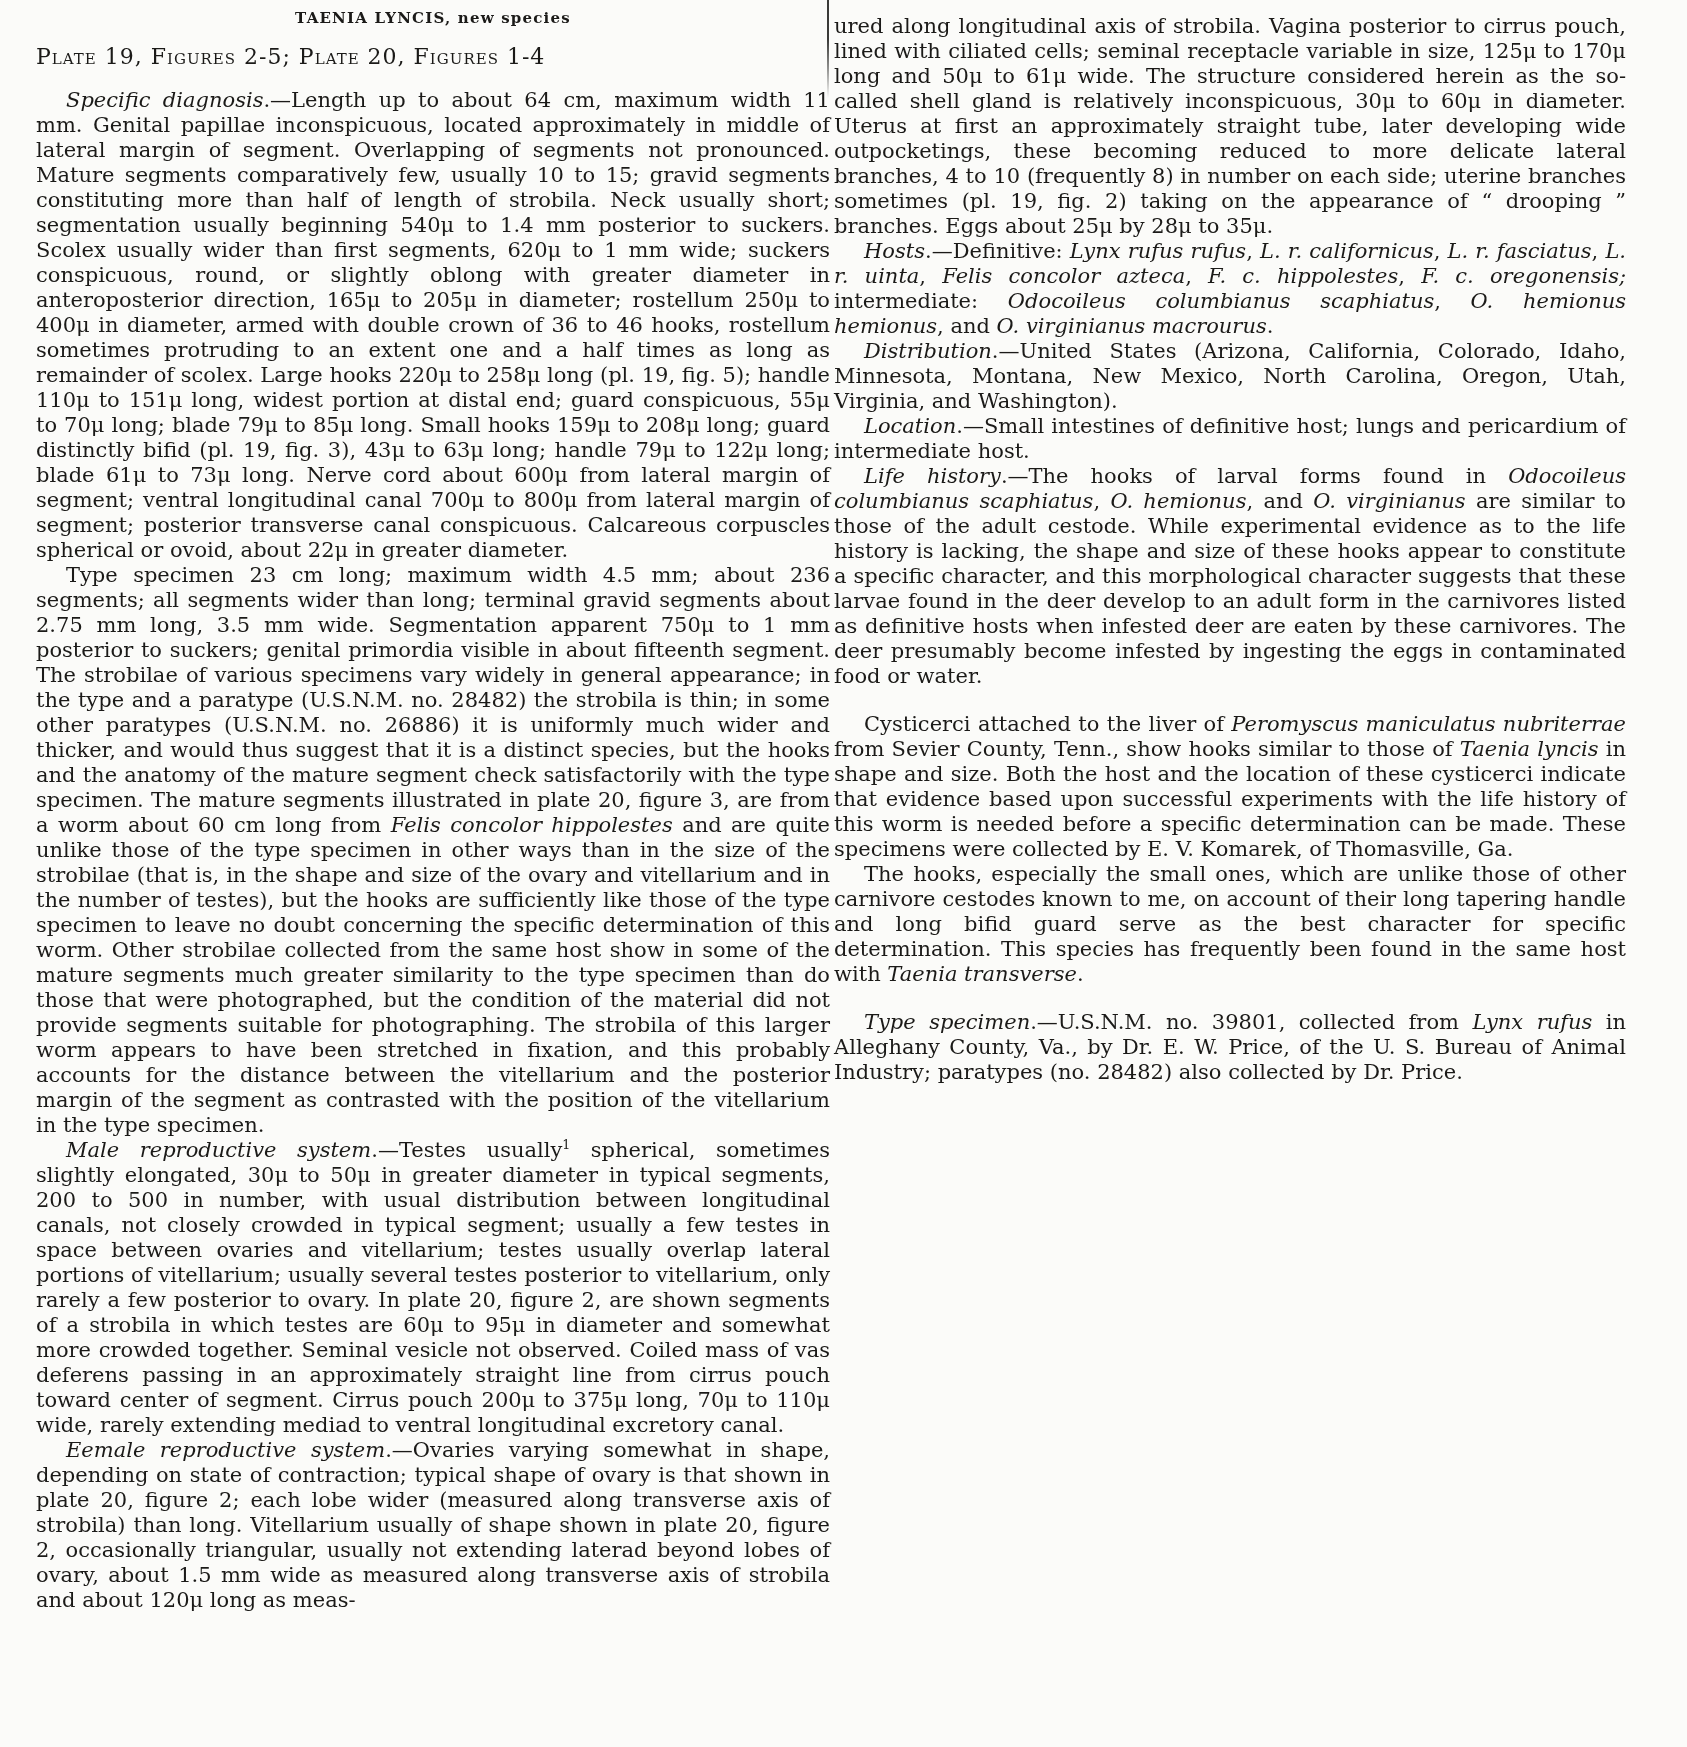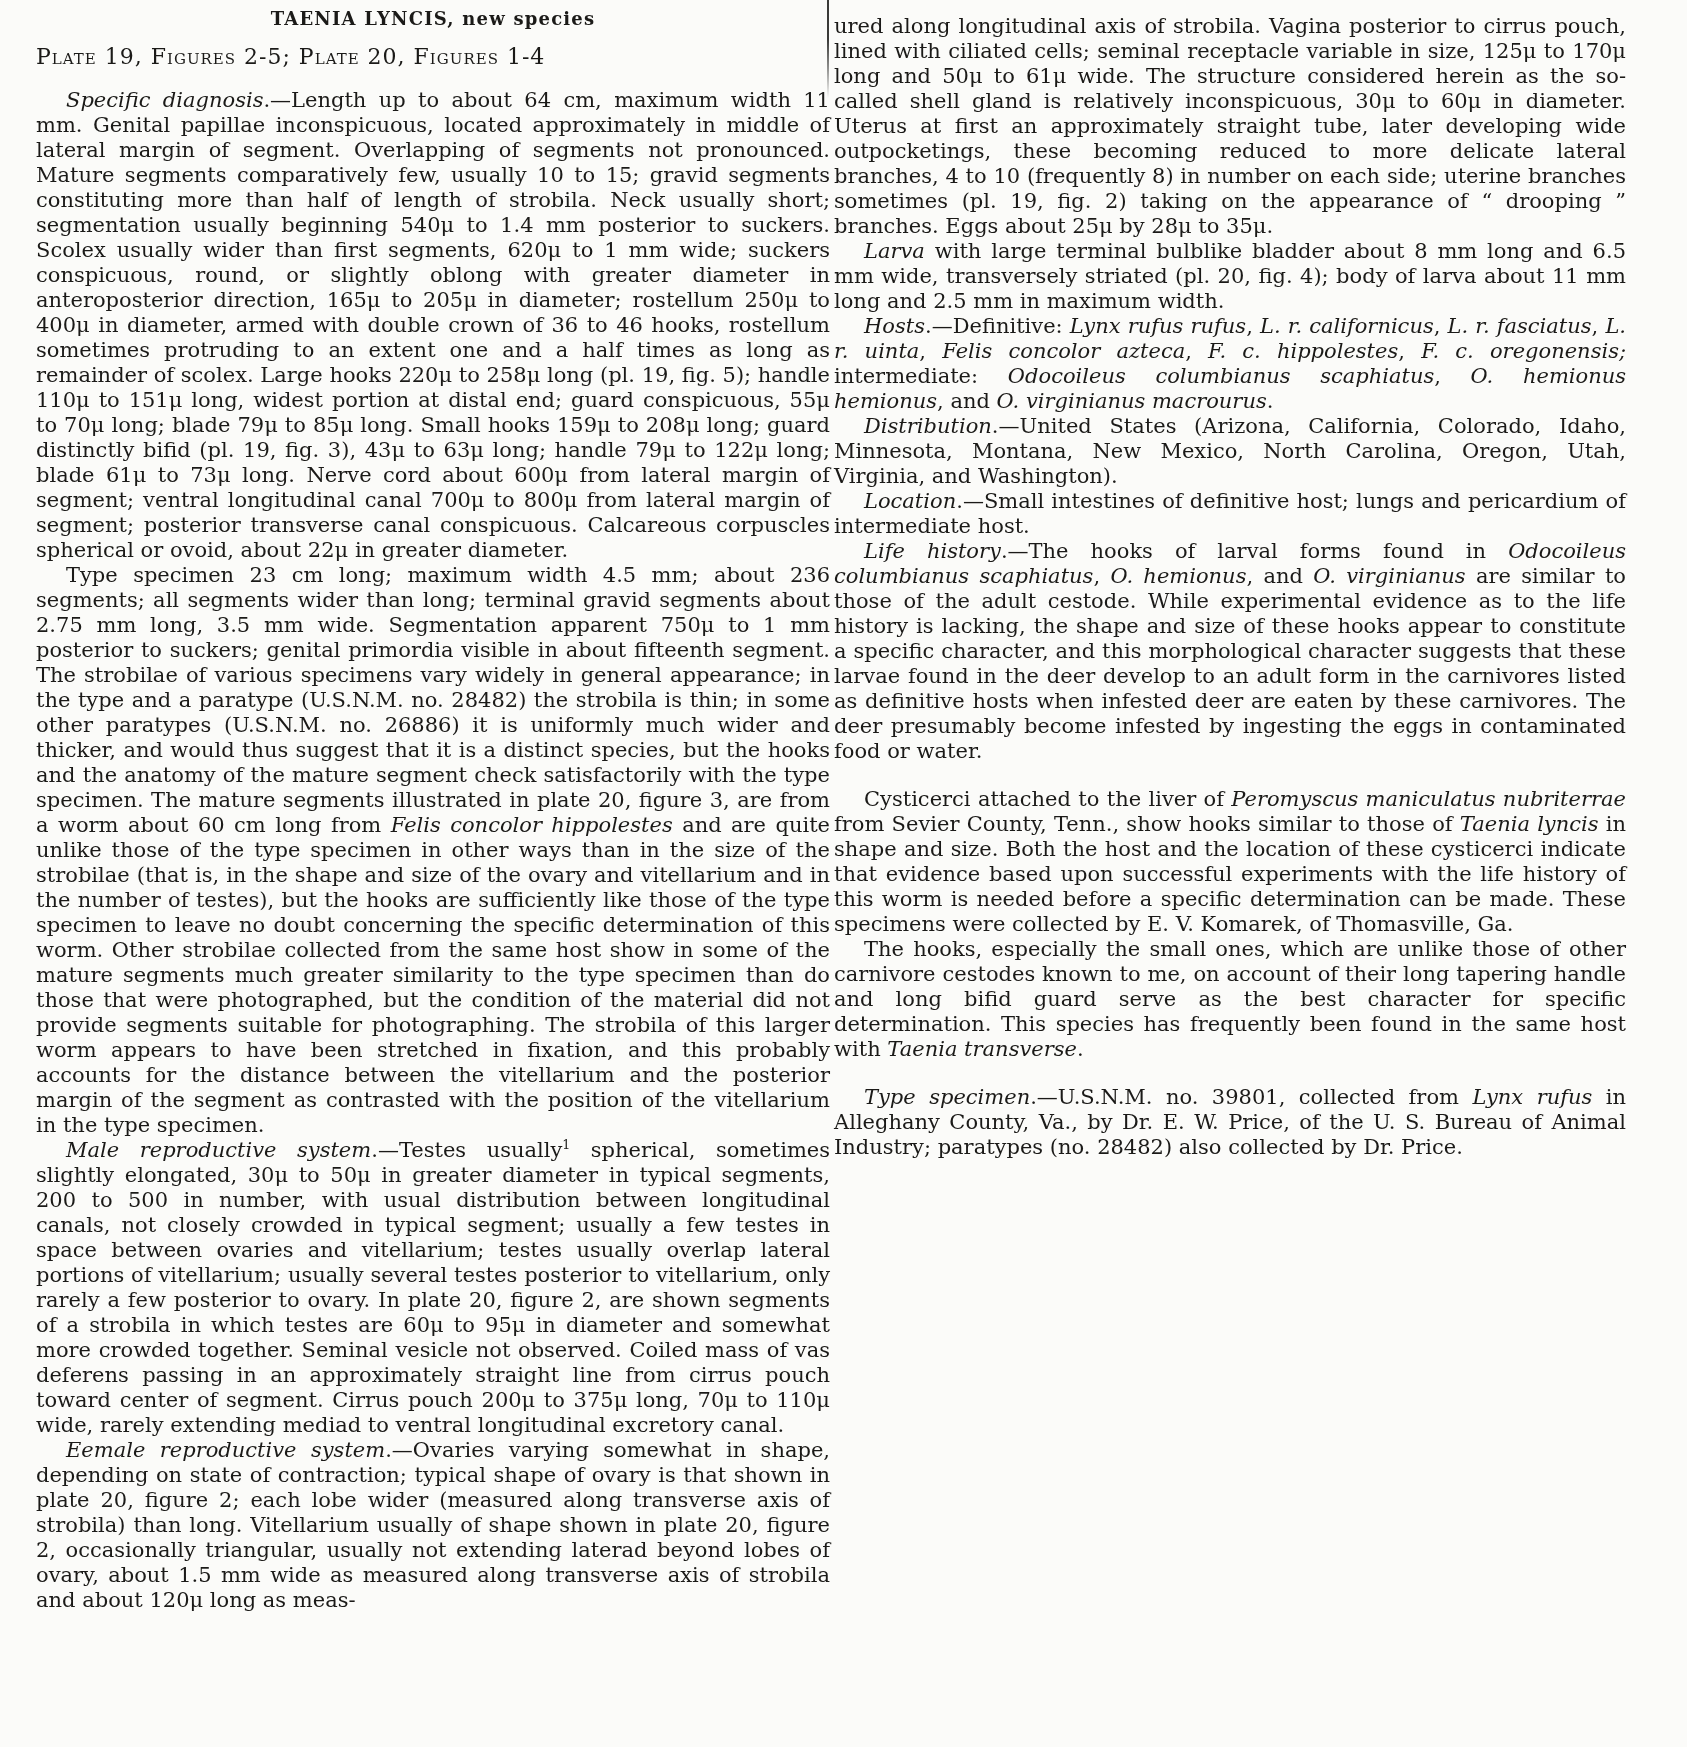--- a/index.html
+++ b/index.html
@@ -16,21 +16,21 @@
   .col {
     position: absolute;
     font-size: 21px;
     line-height: 25px;
   }
   .col-left  { left: 36px;  top: 6px;  width: 794px; }
   .col-right { left: 834px; top: 14px; width: 792px; }
   .doc-title {
     text-align: center;
     font-weight: bold;
-    font-size: 18px;
+    font-size: 15px;
     letter-spacing: 1.2px;
     margin: 0 0 13px 0;
     white-space: nowrap;
   }
   .plate-line {
     font-variant: small-caps;
     font-size: 22px;
     letter-spacing: 1px;
     margin: 0 0 19px 0;
     white-space: nowrap;
@@ -70,21 +70,20 @@
         <p class="para"><i>Specific diagnosis</i><span>.—Length up to about 64 cm, maximum width 11 mm.  Genital papillae inconspicuous, located approximately in middle of lateral margin of segment.  Overlapping of segments not pronounced.  Mature segments comparatively few, usually 10 to 15; gravid segments constituting more than half of length of strobila.  Neck usually short; segmentation usually beginning 540μ to 1.4 mm posterior to suckers.  Scolex usually wider than first segments, 620μ to 1 mm wide; suckers conspicuous, round, or slightly oblong with greater diameter in anteroposterior direction, 165μ to 205μ in diameter; rostellum 250μ to 400μ in diameter, armed with double crown of 36 to 46 hooks, rostellum sometimes protruding to an extent one and a half times as long as remainder of scolex.  Large hooks 220μ to 258μ long (pl. 19, fig. 5); handle 110μ to 151μ long, widest portion at distal end; guard conspicuous, 55μ to 70μ long; blade 79μ to 85μ long.  Small hooks 159μ to 208μ long; guard distinctly bifid (pl. 19, fig. 3), 43μ to 63μ long; handle 79μ to 122μ long; blade 61μ to 73μ long.  Nerve cord about 600μ from lateral margin of segment; ventral longitudinal canal 700μ to 800μ from lateral margin of segment; posterior transverse canal conspicuous.  Calcareous corpuscles spherical or ovoid, about 22μ in greater diameter.</span></p>
         <p class="para"><span>Type specimen 23 cm long; maximum width 4.5 mm; about 236 segments; all segments wider than long; terminal gravid segments about 2.75 mm long, 3.5 mm wide.  Segmentation apparent 750μ to 1 mm posterior to suckers; genital primordia visible in about fifteenth segment.  The strobilae of various specimens vary widely in general appearance; in the type and a paratype (U.S.N.M. no. 28482) the strobila is thin; in some other paratypes (U.S.N.M. no. 26886) it is uniformly much wider and thicker, and would thus suggest that it is a distinct species, but the hooks and the anatomy of the mature segment check satisfactorily with the type specimen.  The mature segments illustrated in plate 20, figure 3, are from a worm about 60 cm long from </span><i>Felis concolor hippolestes</i><span> and are quite unlike those of the type specimen in other ways than in the size of the strobilae (that is, in the shape and size of the ovary and vitellarium and in the number of testes), but the hooks are sufficiently like those of the type specimen to leave no doubt concerning the specific determination of this worm.  Other strobilae collected from the same host show in some of the mature segments much greater similarity to the type specimen than do those that were photographed, but the condition of the material did not provide segments suitable for photographing.  The strobila of this larger worm appears to have been stretched in fixation, and this probably accounts for the distance between the vitellarium and the posterior margin of the segment as contrasted with the position of the vitellarium in the type specimen.</span></p>
         <p class="para"><i>Male reproductive system</i><span>.—Testes usually</span><sup>1</sup><span> spherical, sometimes slightly elongated, 30μ to 50μ in greater diameter in typical segments, 200 to 500 in number, with usual distribution between longitudinal canals, not closely crowded in typical segment; usually a few testes in space between ovaries and vitellarium; testes usually overlap lateral portions of vitellarium; usually several testes posterior to vitellarium, only rarely a few posterior to ovary.  In plate 20, figure 2, are shown segments of a strobila in which testes are 60μ to 95μ in diameter and somewhat more crowded together.  Seminal vesicle not observed.  Coiled mass of vas deferens passing in an approximately straight line from cirrus pouch toward center of segment.  Cirrus pouch 200μ to 375μ long, 70μ to 110μ wide, rarely extending mediad to ventral longitudinal excretory canal.</span></p>
         <p class="para"><i>Eemale reproductive system</i><span>.—Ovaries varying somewhat in shape, depending on state of contraction; typical shape of ovary is that shown in plate 20, figure 2; each lobe wider (measured along transverse axis of strobila) than long.  Vitellarium usually of shape shown in plate 20, figure 2, occasionally triangular, usually not extending laterad beyond lobes of ovary, about 1.5 mm wide as measured along transverse axis of strobila and about 120μ long as meas-</span></p>
       </div>
   </div>
 
   <div class="col col-right">
     <div>
         <p class="para noindent"><span>ured along longitudinal axis of strobila.  Vagina posterior to cirrus pouch, lined with ciliated cells; seminal receptacle variable in size, 125μ to 170μ long and 50μ to 61μ wide.  The structure considered herein as the so-called shell gland is relatively inconspicuous, 30μ to 60μ in diameter.  Uterus at first an approximately straight tube, later developing wide outpocketings, these becoming reduced to more delicate lateral branches, 4 to 10 (frequently 8) in number on each side; uterine branches sometimes (pl. 19, fig. 2) taking on the appearance of “ drooping ” branches.  Eggs about 25μ by 28μ to 35μ.</span></p>
-        <p class="para"><i>Larva</i><span> with large terminal bulblike bladder about 8 mm long and 6.5 mm wide, transversely striated (pl. 20, fig. 4); body of larva about 11 mm long and 2.5 mm in maximum width.</span></p>
         <p class="para"><i>Hosts</i><span>.—Definitive: </span><i>Lynx rufus rufus</i><span>, </span><i>L. r. californicus</i><span>, </span><i>L. r. fasciatus</i><span>, </span><i>L. r. uinta</i><span>, </span><i>Felis concolor azteca</i><span>, </span><i>F. c. hippolestes</i><span>, </span><i>F. c. oregonensis;</i><span> intermediate: </span><i>Odocoileus columbianus scaphiatus</i><span>, </span><i>O. hemionus hemionus</i><span>, and </span><i>O. virginianus macrourus</i><span>.</span></p>
         <p class="para"><i>Distribution</i><span>.—United States (Arizona, California, Colorado, Idaho, Minnesota, Montana, New Mexico, North Carolina, Oregon, Utah, Virginia, and Washington).</span></p>
         <p class="para"><i>Location</i><span>.—Small intestines of definitive host; lungs and pericardium of intermediate host.</span></p>
         <p class="para"><i>Life history</i><span>.—The hooks of larval forms found in </span><i>Odocoileus columbianus scaphiatus</i><span>, </span><i>O. hemionus</i><span>, and </span><i>O. virginianus</i><span> are similar to those of the adult cestode.  While experimental evidence as to the life history is lacking, the shape and size of these hooks appear to constitute a specific character, and this morphological character suggests that these larvae found in the deer develop to an adult form in the carnivores listed as definitive hosts when infested deer are eaten by these carnivores.  The deer presumably become infested by ingesting the eggs in contaminated food or water.</span></p>
         <p class="para gap"><span>Cysticerci attached to the liver of </span><i>Peromyscus maniculatus nubriterrae</i><span> from Sevier County, Tenn., show hooks similar to those of </span><i>Taenia lyncis</i><span> in shape and size.  Both the host and the location of these cysticerci indicate that evidence based upon successful experiments with the life history of this worm is needed before a specific determination can be made.  These specimens were collected by E. V. Komarek, of Thomasville, Ga.</span></p>
         <p class="para"><span>The hooks, especially the small ones, which are unlike those of other carnivore cestodes known to me, on account of their long tapering handle and long bifid guard serve as the best character for specific determination.  This species has frequently been found in the same host with </span><i>Taenia transverse</i><span>.</span></p>
         <p class="para gap"><i>Type specimen</i><span>.—U.S.N.M. no. 39801, collected from </span><i>Lynx rufus</i><span> in Alleghany County, Va., by Dr. E. W. Price, of the U. S. Bureau of Animal Industry; paratypes (no. 28482) also collected by Dr. Price.</span></p>
       </div>
   </div>
 </div>

